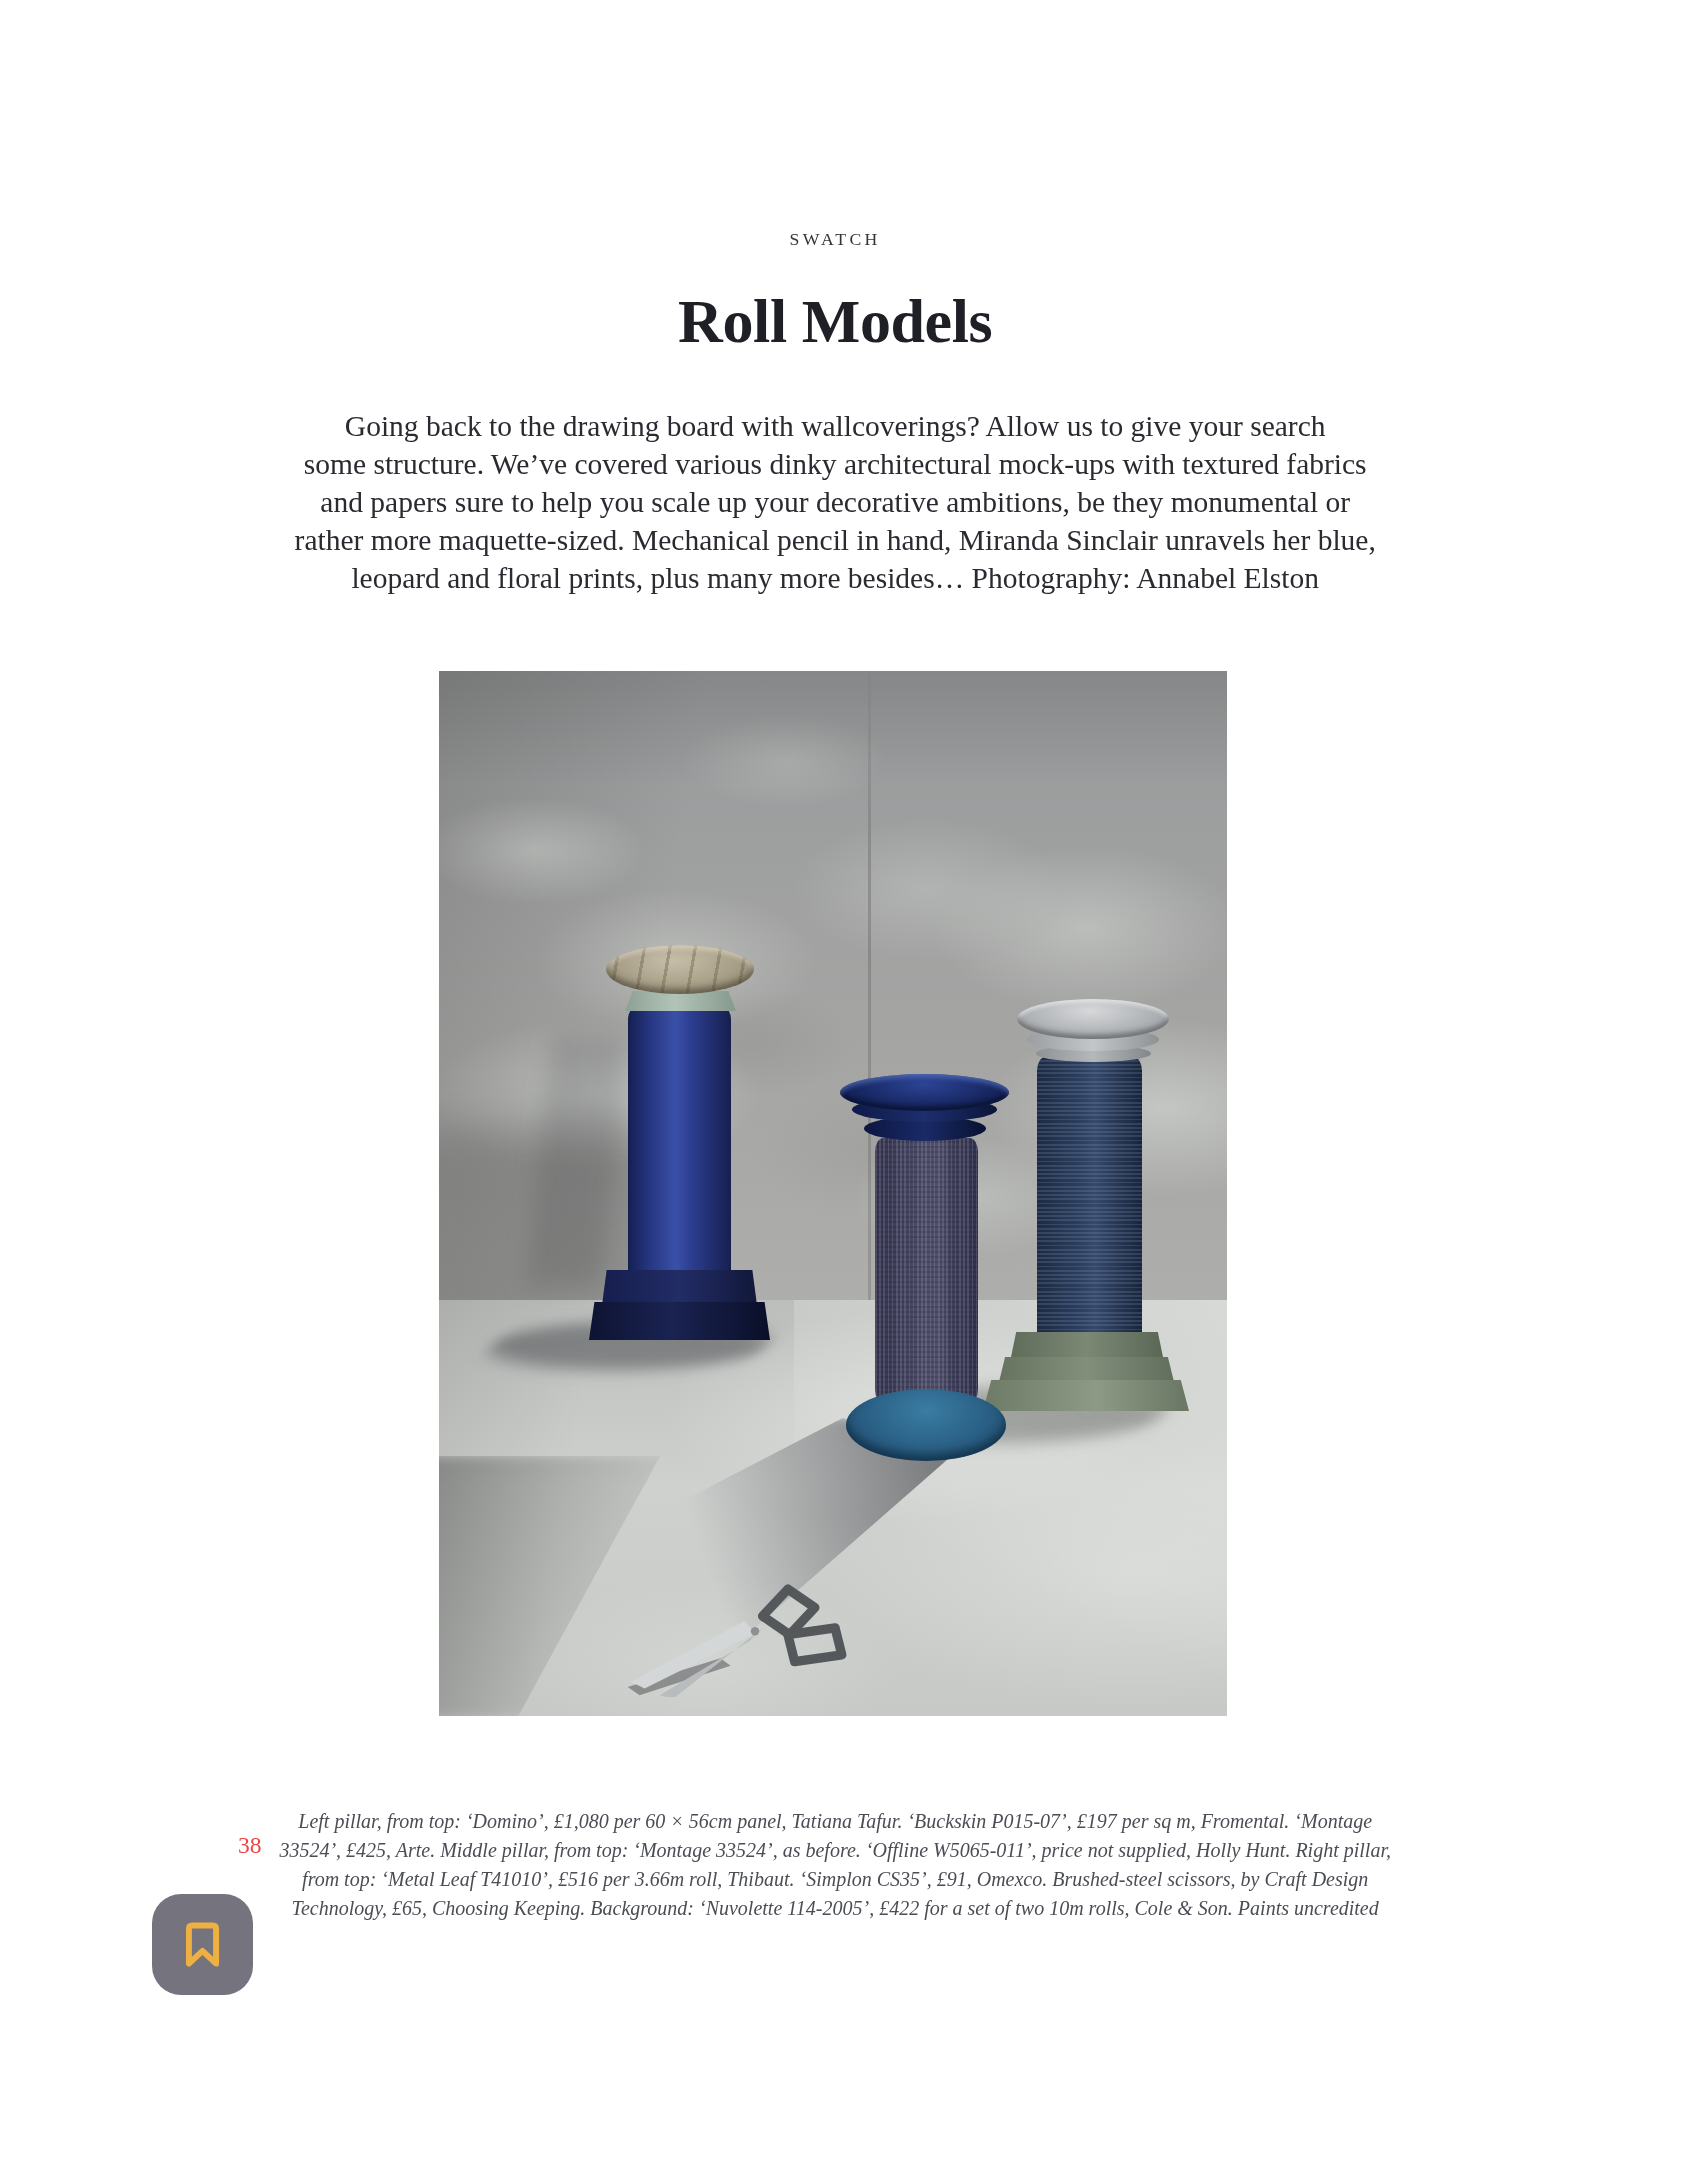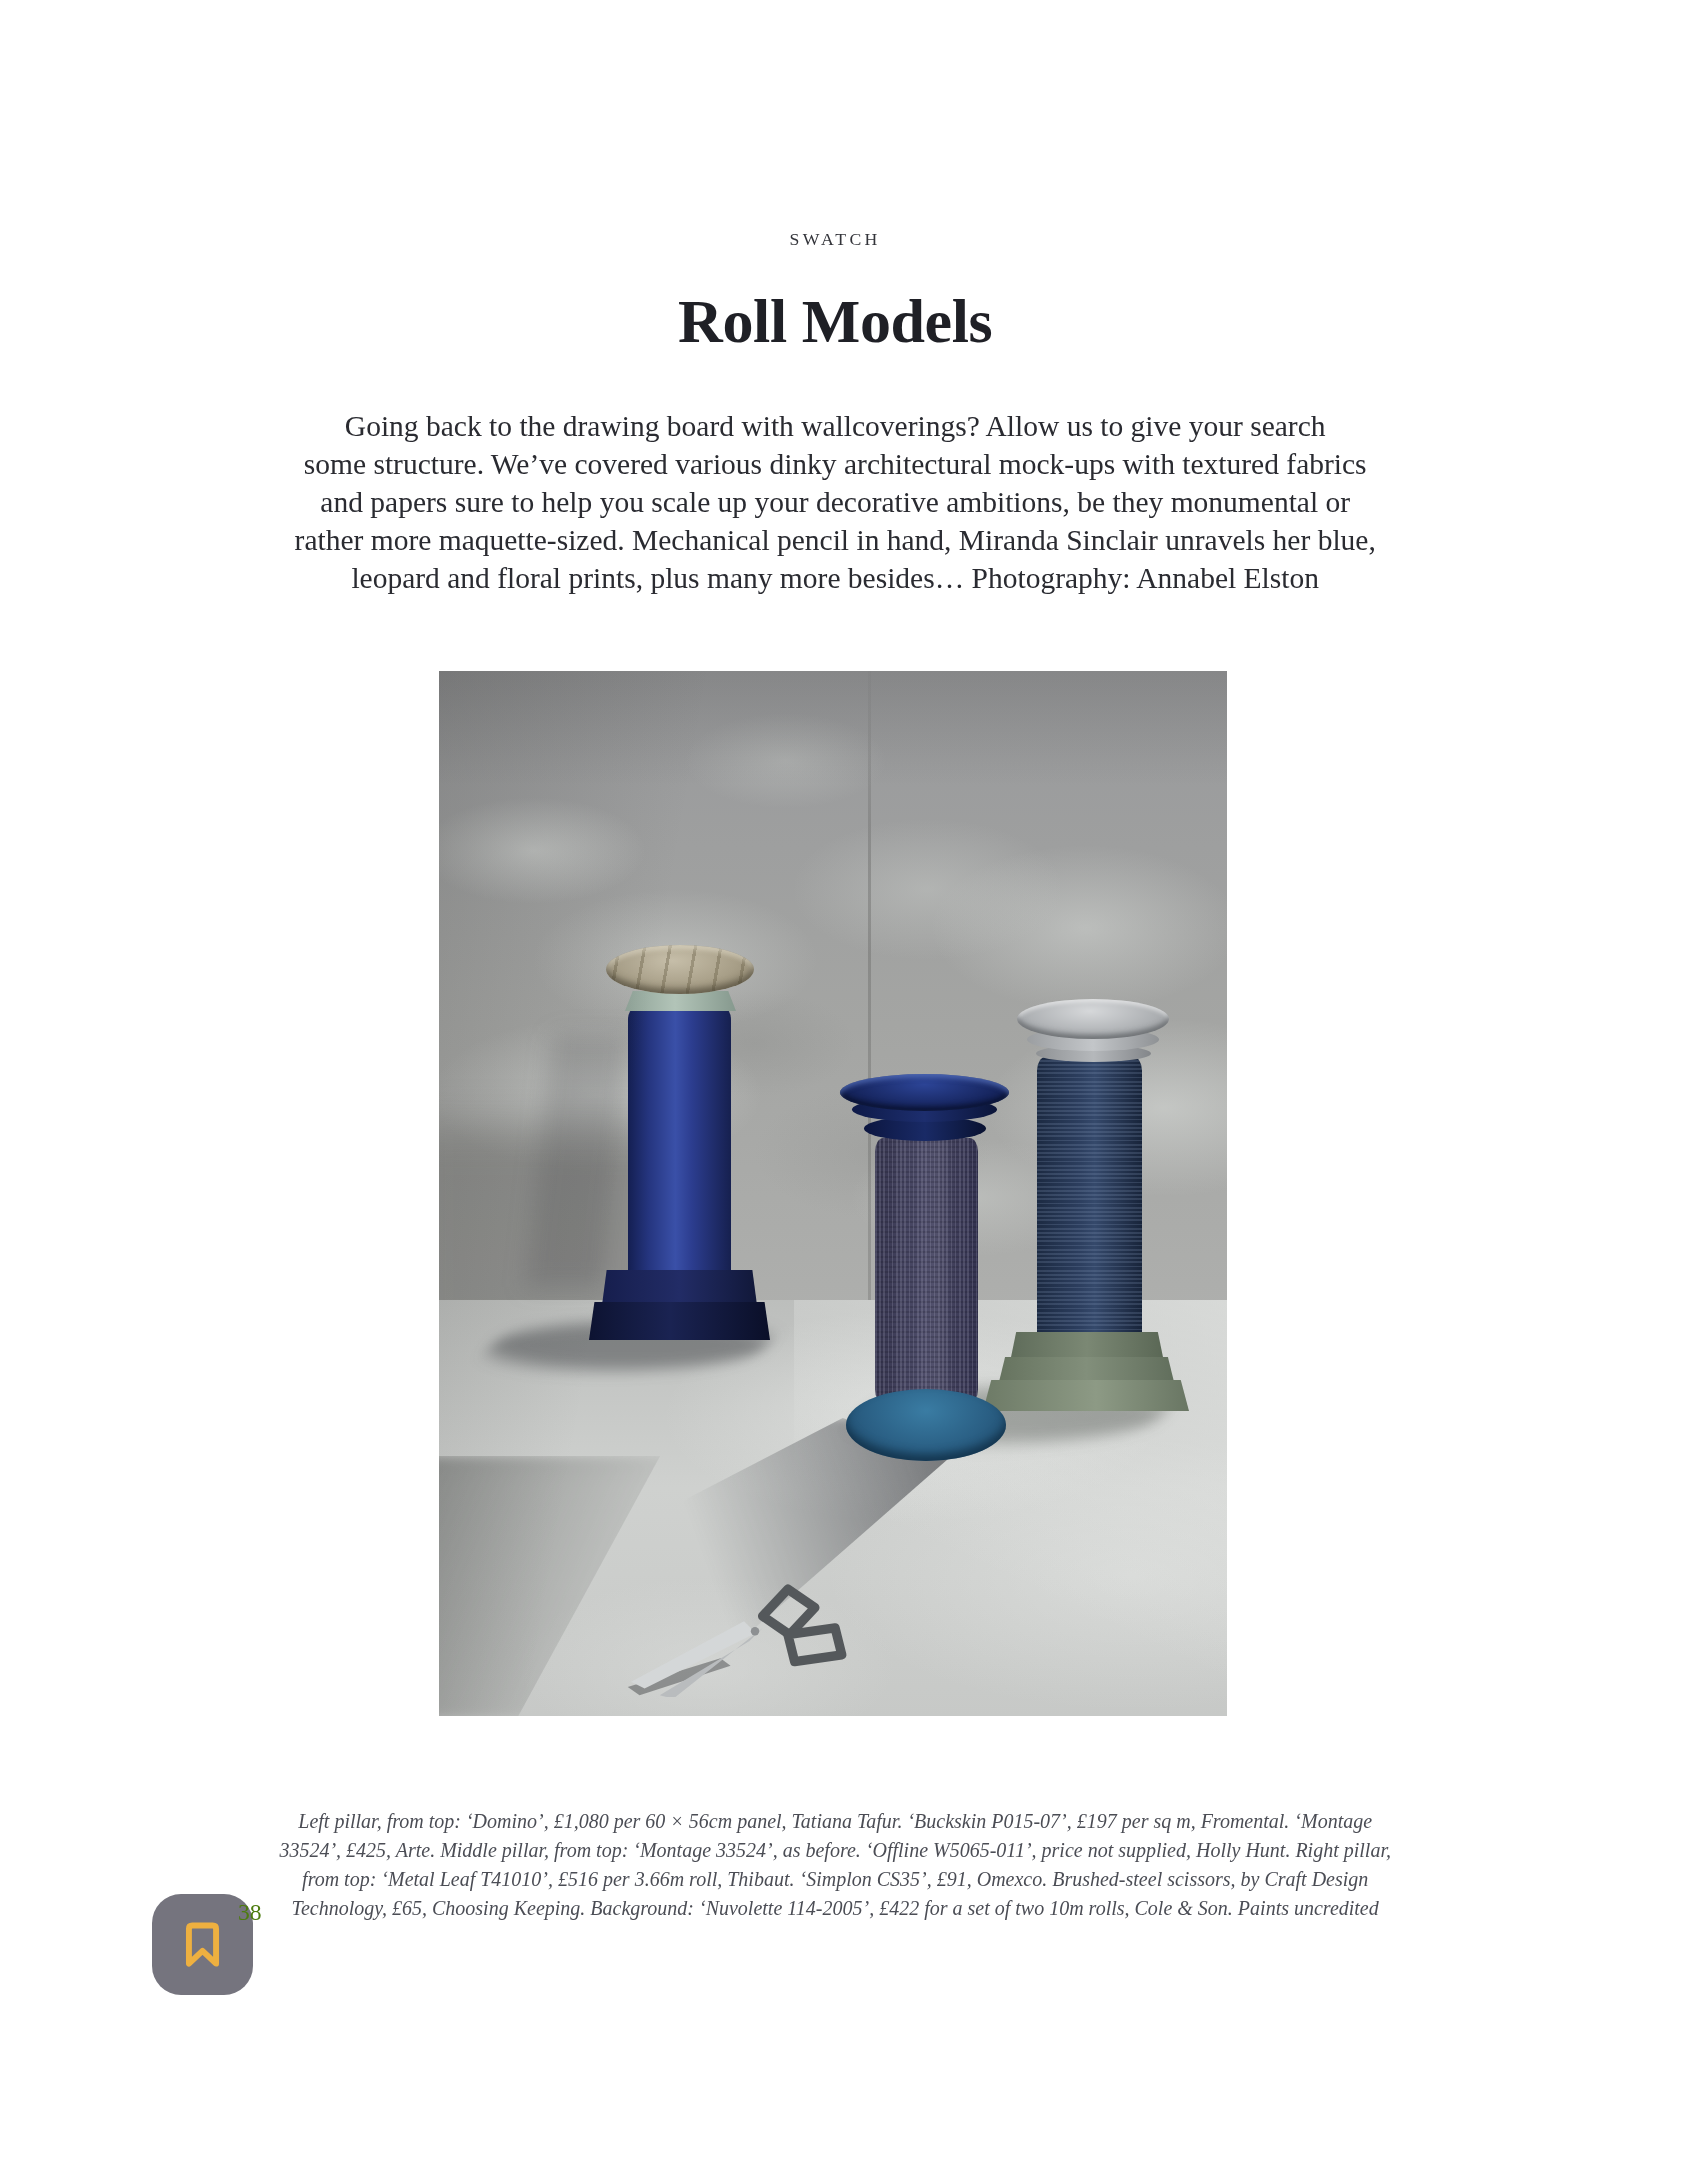--- a/index.html
+++ b/index.html
@@ -13,21 +13,21 @@
   .kicker span{font-size:17.7px;letter-spacing:3.4px;text-align:center;}
 
   .title{top:284px;font-size:62px;font-weight:bold;letter-spacing:-0.4px;color:#1f2026;line-height:1.2;}
 
   .intro{top:407px;font-size:29.5px;line-height:38px;color:#2a2b31;}
   .intro div{white-space:nowrap;}
 
   .caption{top:1807px;font-size:20px;line-height:29px;font-style:italic;color:#4b4d55;}
   .caption div{white-space:nowrap;}
 
-  .page-number{position:absolute;left:238px;top:1899px;font-size:23.6px;color:#4d7c0f;z-index:6;}
+  .page-number{position:absolute;left:238px;top:1832px;font-size:23.6px;color:#ef4444;z-index:6;}
 
   .bookmark-btn{position:absolute;left:152px;top:1894px;width:101px;height:101px;border-radius:29px;
                 background:#75747e;z-index:5;border:none;display:flex;align-items:center;justify-content:center;
                 cursor:pointer;}
 
   
   .photo{position:absolute;left:439px;top:671px;width:788px;height:1045px;overflow:hidden;background:#a2a3a1;}
   .photo *{position:absolute;}
 
   .wall{left:0;top:0;width:788px;height:642px;

